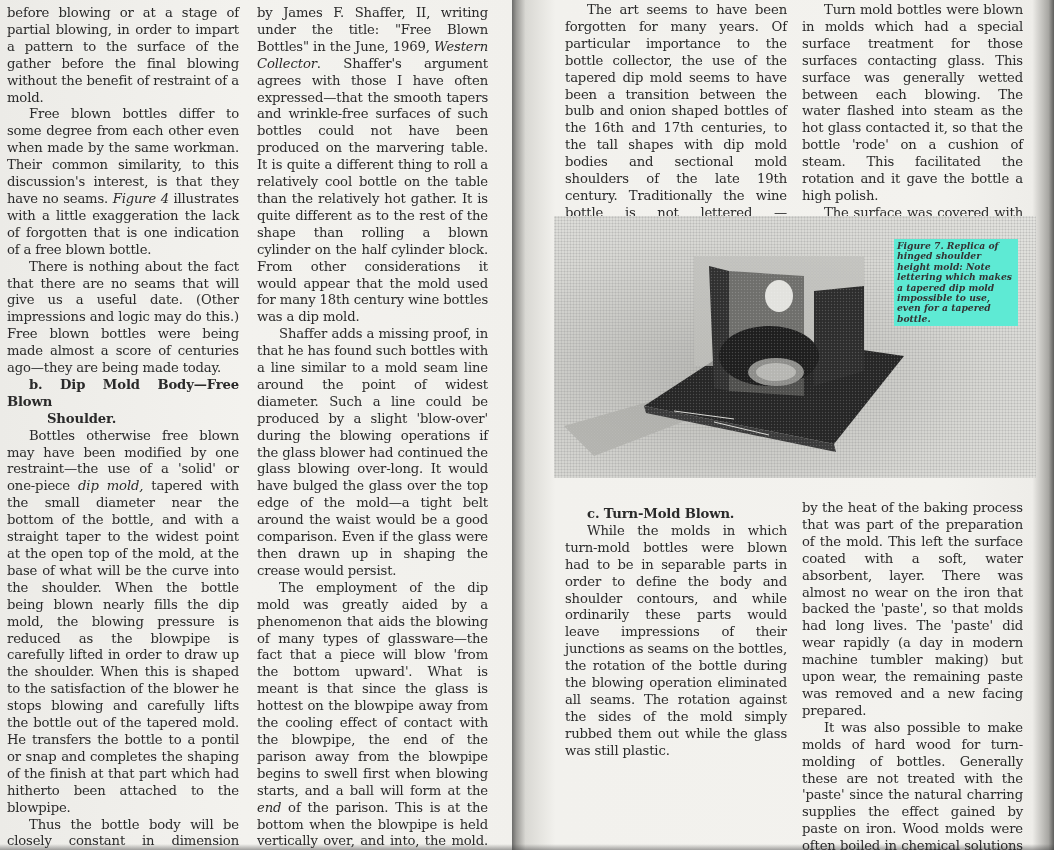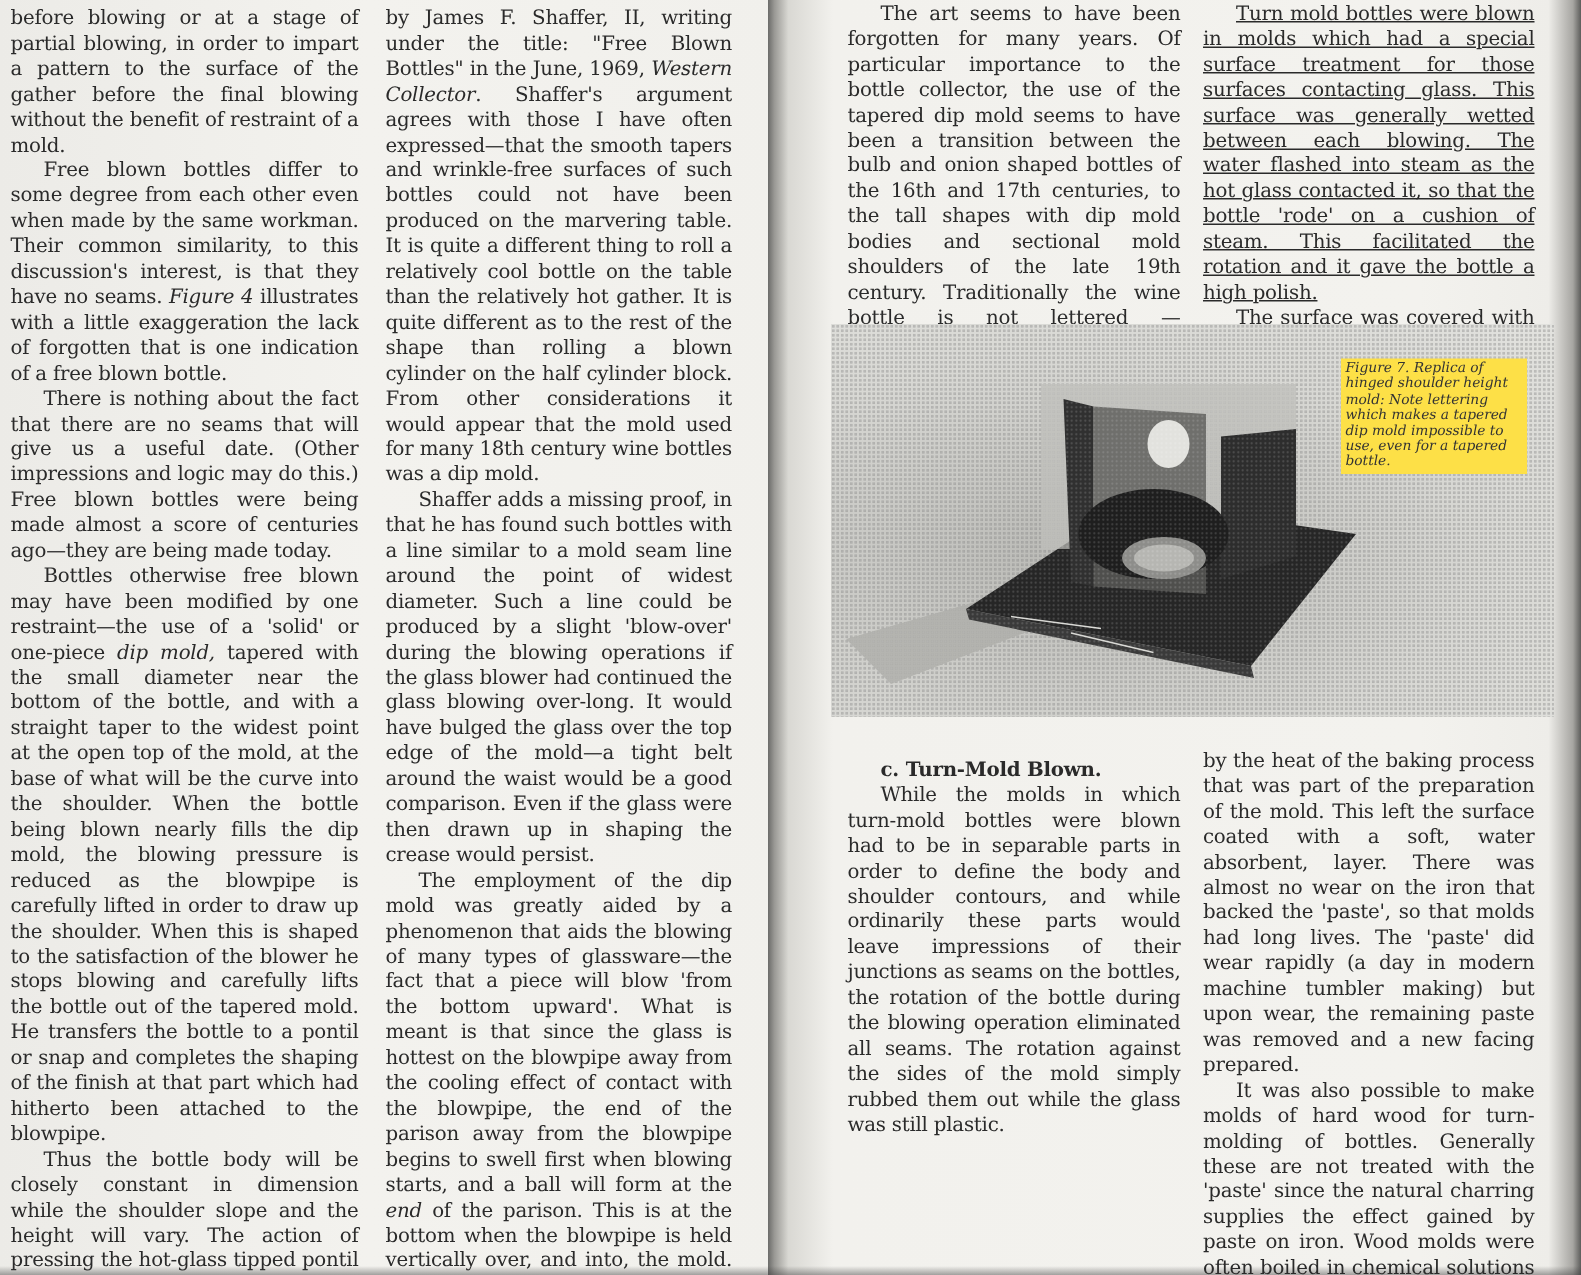--- a/index.html
+++ b/index.html
@@ -19,45 +19,46 @@
   .col { position: absolute; font-size: 13.2px; line-height: 16.9px; text-align: justify; letter-spacing: -0.15px; }
   .col p { text-indent: 22px; }
   .col p.noindent { text-indent: 0; }
   .col .heading { font-weight: bold; text-indent: 22px; }
   .col .heading .cont { display: block; text-indent: 0; padding-left: 40px; }
   .col em { font-style: italic; }
 
   #col-l1 { left: 7px; top: 5px; width: 232px; }
   #col-l2 { left: 257px; top: 5px; width: 231px; }
   #col-r1 { left: 565px; top: 2px; width: 222px; }
-  #col-r2 { left: 802px; top: 2px; width: 221px; text-decoration: underline; }
+  #col-r2 { left: 802px; top: 2px; width: 221px; }
   #col-r3 { left: 565px; top: 506px; width: 222px; }
   #col-r4 { left: 802px; top: 500px; width: 221px; }
 
   .figure { position: absolute; left: 554px; top: 216px; width: 482px; height: 262px;
     background-color: #cfcfcb;
     background-image:
       radial-gradient(circle, rgba(90,90,90,0.35) 0.8px, transparent 1.1px),
       radial-gradient(ellipse at 35% 60%, #b9b9b5 0%, #d8d8d4 60%, #e3e3df 100%);
     background-size: 3px 3px, 100% 100%;
     overflow: hidden; }
   .figure svg { position: absolute; left: 0; top: 0; }
   .caption { position: absolute; left: 894px; top: 239px; width: 124px; padding: 2px 3px;
-    background: #fde047; font-size: 9.2px; line-height: 10.4px; font-style: italic; color: #333; }
+    background: #5eead4; font-size: 9.2px; line-height: 10.4px; font-style: italic; color: #333; font-weight: bold; }
 </style>
 </head>
 <body>
 
 <div class="spread">
 
   <div class="page page-left">
     <div class="col" id="col-l1">
       <p class="noindent">before blowing or at a stage of partial blowing, in order to impart a pattern to the surface of the gather before the final blowing without the benefit of restraint of a mold.</p>
       <p><span>Free blown bottles differ to some degree from each other even when made by the same workman. Their common similarity, to this discussion's interest, is that they have no seams. </span><em>Figure 4</em><span> illustrates with a little exaggeration the lack of forgotten that is one indication of a free blown bottle.</span></p>
       <p>There is nothing about the fact that there are no seams that will give us a useful date. (Other impressions and logic may do this.) Free blown bottles were being made almost a score of centuries ago—they are being made today.</p>
+      <div class="heading"><span>b. Dip Mold Body—Free Blown</span><span class="cont">Shoulder.</span></div>
       <p><span>Bottles otherwise free blown may have been modified by one restraint—the use of a 'solid' or one-piece </span><em>dip mold,</em><span> tapered with the small diameter near the bottom of the bottle, and with a straight taper to the widest point at the open top of the mold, at the base of what will be the curve into the shoulder. When the bottle being blown nearly fills the dip mold, the blowing pressure is reduced as the blowpipe is carefully lifted in order to draw up the shoulder. When this is shaped to the satisfaction of the blower he stops blowing and carefully lifts the bottle out of the tapered mold. He transfers the bottle to a pontil or snap and completes the shaping of the finish at that part which had hitherto been attached to the blowpipe.</span></p>
       <p><span>Thus the bottle body will be closely constant in dimension while the shoulder slope and the height will vary. The action of pressing the hot-glass tipped pontil against the bottom both to adhere it and to form the push-up, as well as setting the hot bottle upright, both contribute o a common bell-bottom appearance. </span></p>
 
     </div>
 
     <div class="col" id="col-l2">
       <p class="noindent"><span>by James F. Shaffer, II, writing under the title: "Free Blown Bottles" in the June, 1969, </span><em>Western Collector</em><span>. Shaffer's argument agrees with those I have often expressed—that the smooth tapers and wrinkle-free surfaces of such bottles could not have been produced on the marvering table. It is quite a different thing to roll a relatively cool bottle on the table than the relatively hot gather. It is quite different as to the rest of the shape than rolling a blown cylinder on the half cylinder block. From other considerations it would appear that the mold used for many 18th century wine bottles was a dip mold.</span></p>
       <p>Shaffer adds a missing proof, in that he has found such bottles with a line similar to a mold seam line around the point of widest diameter. Such a line could be produced by a slight 'blow-over' during the blowing operations if the glass blower had continued the glass blowing over-long. It would have bulged the glass over the top edge of the mold—a tight belt around the waist would be a good comparison. Even if the glass were then drawn up in shaping the crease would persist.</p>
       <p><span>The employment of the dip mold was greatly aided by a phenomenon that aids the blowing of many types of glassware—the fact that a piece will blow 'from the bottom upward'. What is meant is that since the glass is hottest on the blowpipe away from the cooling effect of contact with the blowpipe, the end of the parison away from the blowpipe begins to swell first when blowing starts, and a ball will form at the </span><em>end</em><span> of the parison. This is at the bottom when the blowpipe is held vertically over, and into, the mold. The ball swells outwardly until it meets the restraint of the mold wall and becomes fixed in shape at the point of contact. The bubble then enlarges progressively higher in the mold as a sort of rolling motion. The glass blower can watch the progress of expansion as he blows the piece in the open top mold, and diminish his effort as the bubble approaches the top of the mold.</span></p>
 

